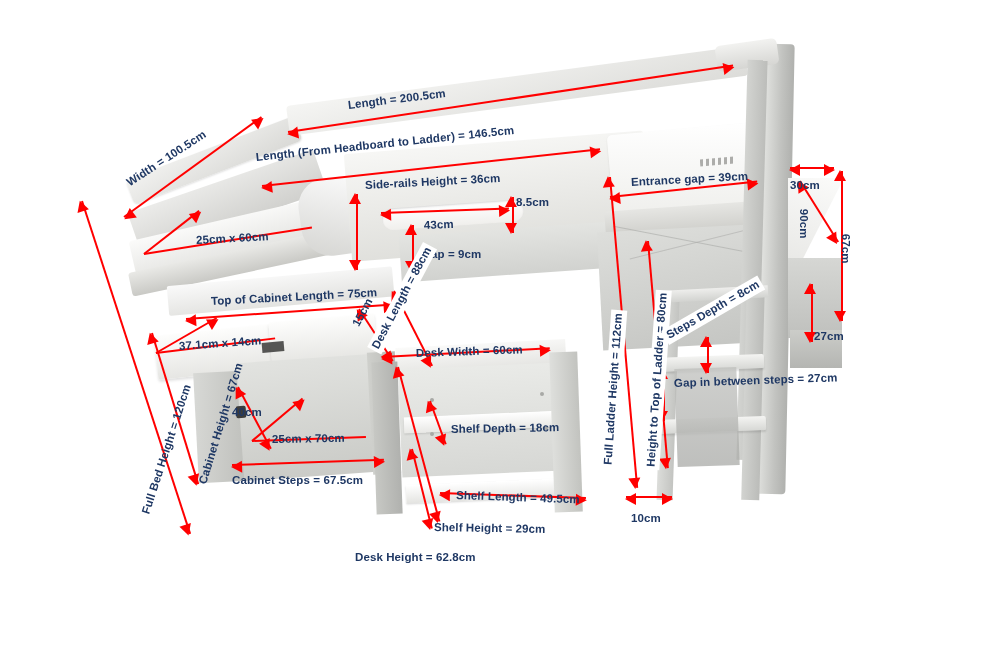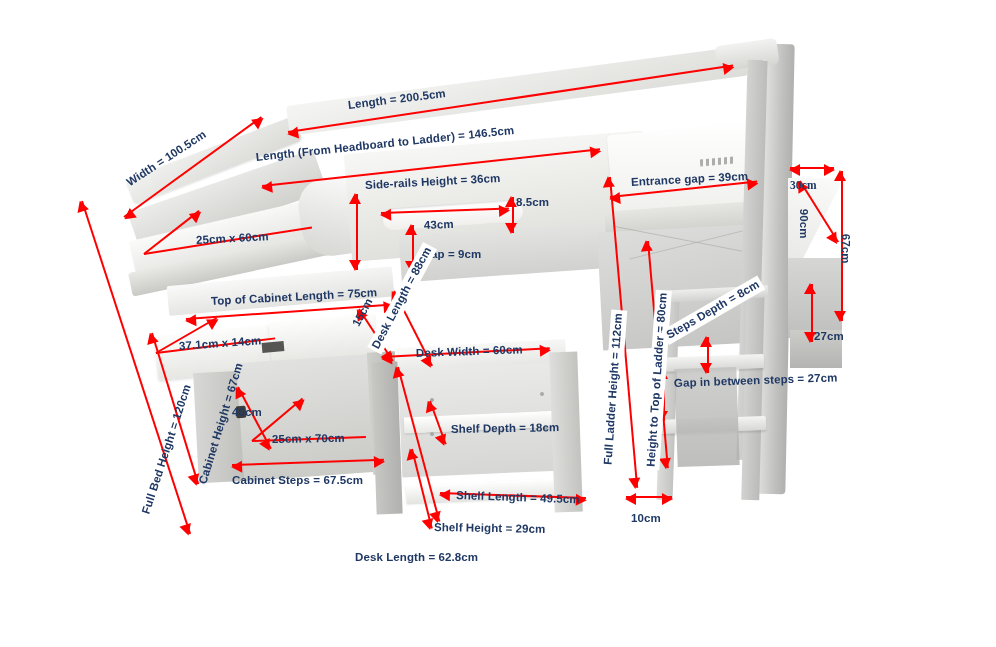--- a/index.html
+++ b/index.html
@@ -226,21 +226,21 @@
   <div class="lbl" style="left:424px;top:220px;transform:rotate(-2deg);">43cm</div>
 
   <div class="lbl" style="left:516px;top:197px;">8.5cm</div>
 
   <div class="lbl" style="left:422px;top:249px;">Gap = 9cm</div>
 
   <div class="lbl" style="left:196px;top:235px;transform:rotate(-3deg);">25cm x 60cm</div>
 
   <div class="lbl" style="left:631px;top:177px;transform:rotate(-3deg);">Entrance gap = 39cm</div>
 
-  <div class="lbl" style="left:790px;top:180px;font-family:Liberation Serif, serif;">30cm</div>
+  <div class="lbl" style="left:790px;top:180px;">30cm</div>
 
   <div class="lbl" style="left:803px;top:203px;transform:rotate(90deg);">90cm</div>
 
   <div class="lbl" style="left:845px;top:228px;transform:rotate(90deg);">67cm</div>
 
   <div class="lbl" style="left:814px;top:331px;text-align:right;">27cm</div>
 
   <div class="lbl" style="left:211px;top:296px;transform:rotate(-3deg);">Top of Cabinet Length = 75cm</div>
 
   <div class="lbl" style="left:179px;top:341px;transform:rotate(-4deg);">37.1cm x 14cm</div>
@@ -260,21 +260,21 @@
   <div class="lbl" style="left:272px;top:434px;transform:rotate(-1deg);">25cm x 70cm</div>
 
   <div class="lbl" style="left:232px;top:475px;">Cabinet Steps = 67.5cm</div>
 
   <div class="lbl" style="left:451px;top:424px;transform:rotate(-1deg);">Shelf Depth = 18cm</div>
 
   <div class="lbl" style="left:456px;top:490px;transform:rotate(2deg);">Shelf Length = 49.5cm</div>
 
   <div class="lbl" style="left:434px;top:522px;transform:rotate(1deg);">Shelf Height = 29cm</div>
 
-  <div class="lbl" style="left:355px;top:552px;">Desk Length = 62.8cm</div>
+  <div class="lbl" style="left:355px;top:552px;">Desk Height = 62.8cm</div>
 
   <div class="lbl box" style="left:608px;top:460px;transform:rotate(-86deg);">Full Ladder Height = 112cm</div>
 
   <div class="lbl box" style="left:651px;top:462px;transform:rotate(-86deg);">Height to Top of Ladder = 80cm</div>
 
   <div class="lbl" style="left:631px;top:513px;">10cm</div>
 
   <div class="lbl box" style="left:665px;top:330px;transform:rotate(-30deg);">Steps Depth = 8cm</div>
 
   <div class="lbl" style="left:674px;top:378px;transform:rotate(-2deg);">Gap in between steps = 27cm</div>

